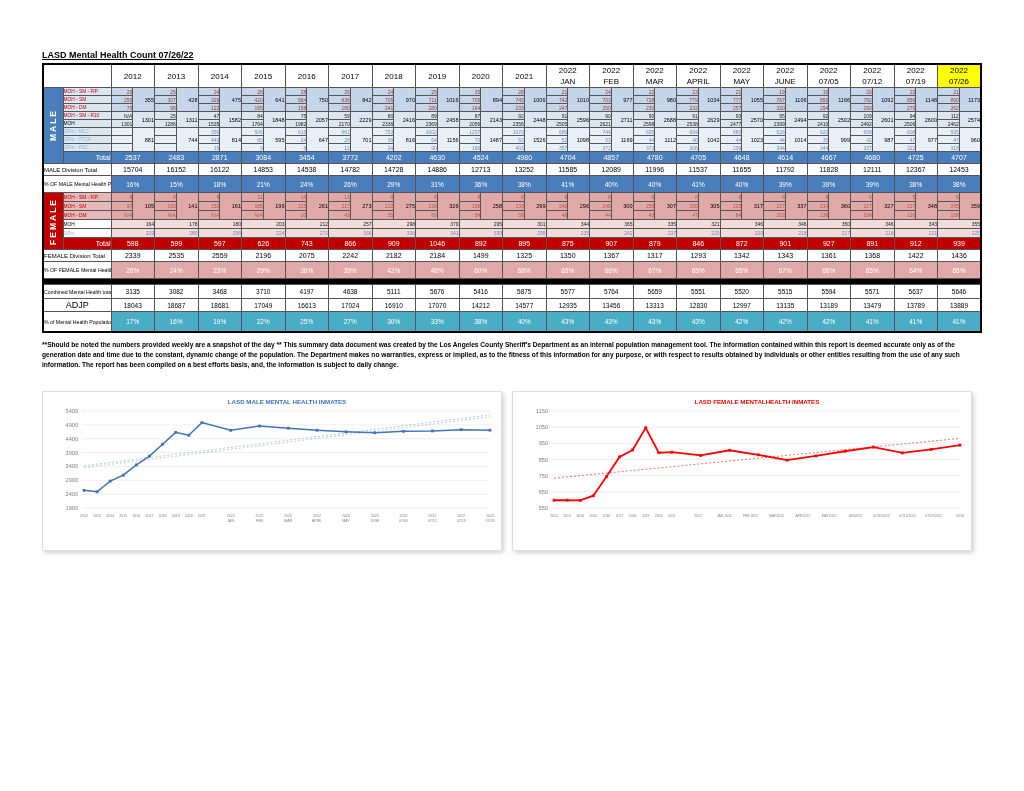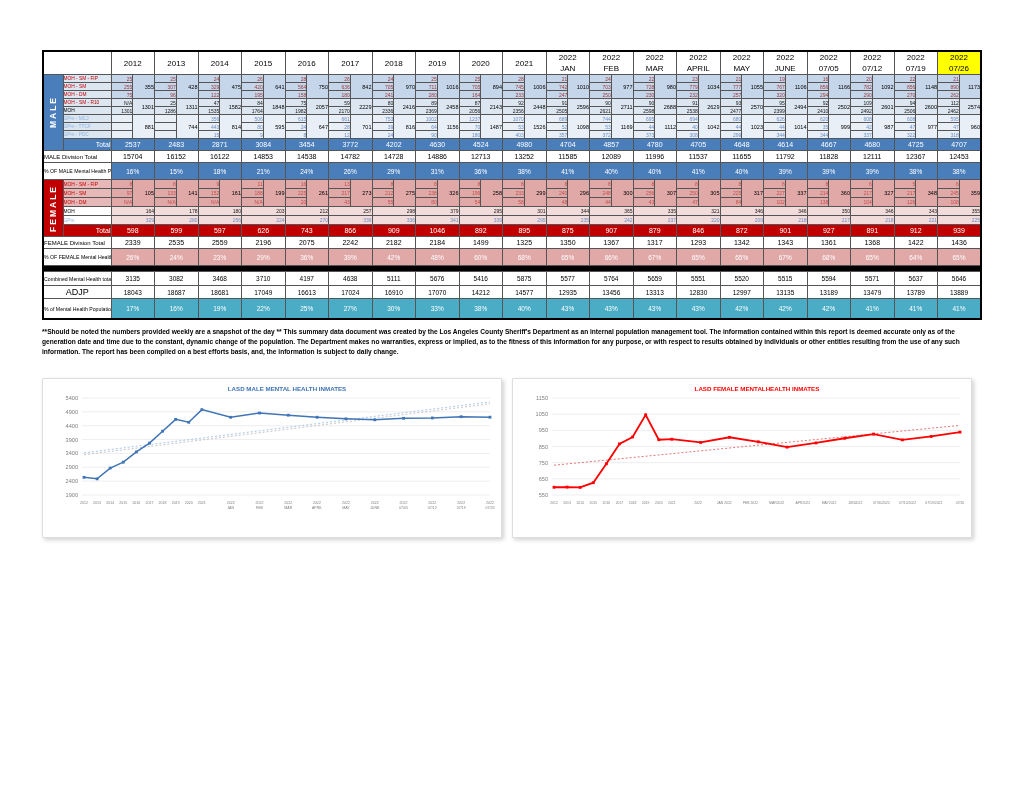--- a/index.html
+++ b/index.html
@@ -53,20 +53,21 @@
   
   .disclaimer{width:940px;margin-top:7px;font-size:6.6px;font-weight:bold;color:#000;line-height:1.55;}
   
   .charts{display:flex;gap:10px;margin-top:20px;}
   .panel{background:#fff;border:1px solid #dedede;box-shadow:2px 2px 4px rgba(0,0,0,0.18);border-radius:1px;padding:3px;}
 </style>
 </head>
 <body>
 
 <div class="page">
+  <div class="doc-title">LASD Mental Health Count 07/26/22</div>
   <div id="mh-table">
       <table class="mh">
         <colgroup>
           <col style="width: 20px;">
           <col style="width: 48px;">
           <col>
           <col>
           <col>
           <col>
           <col>

